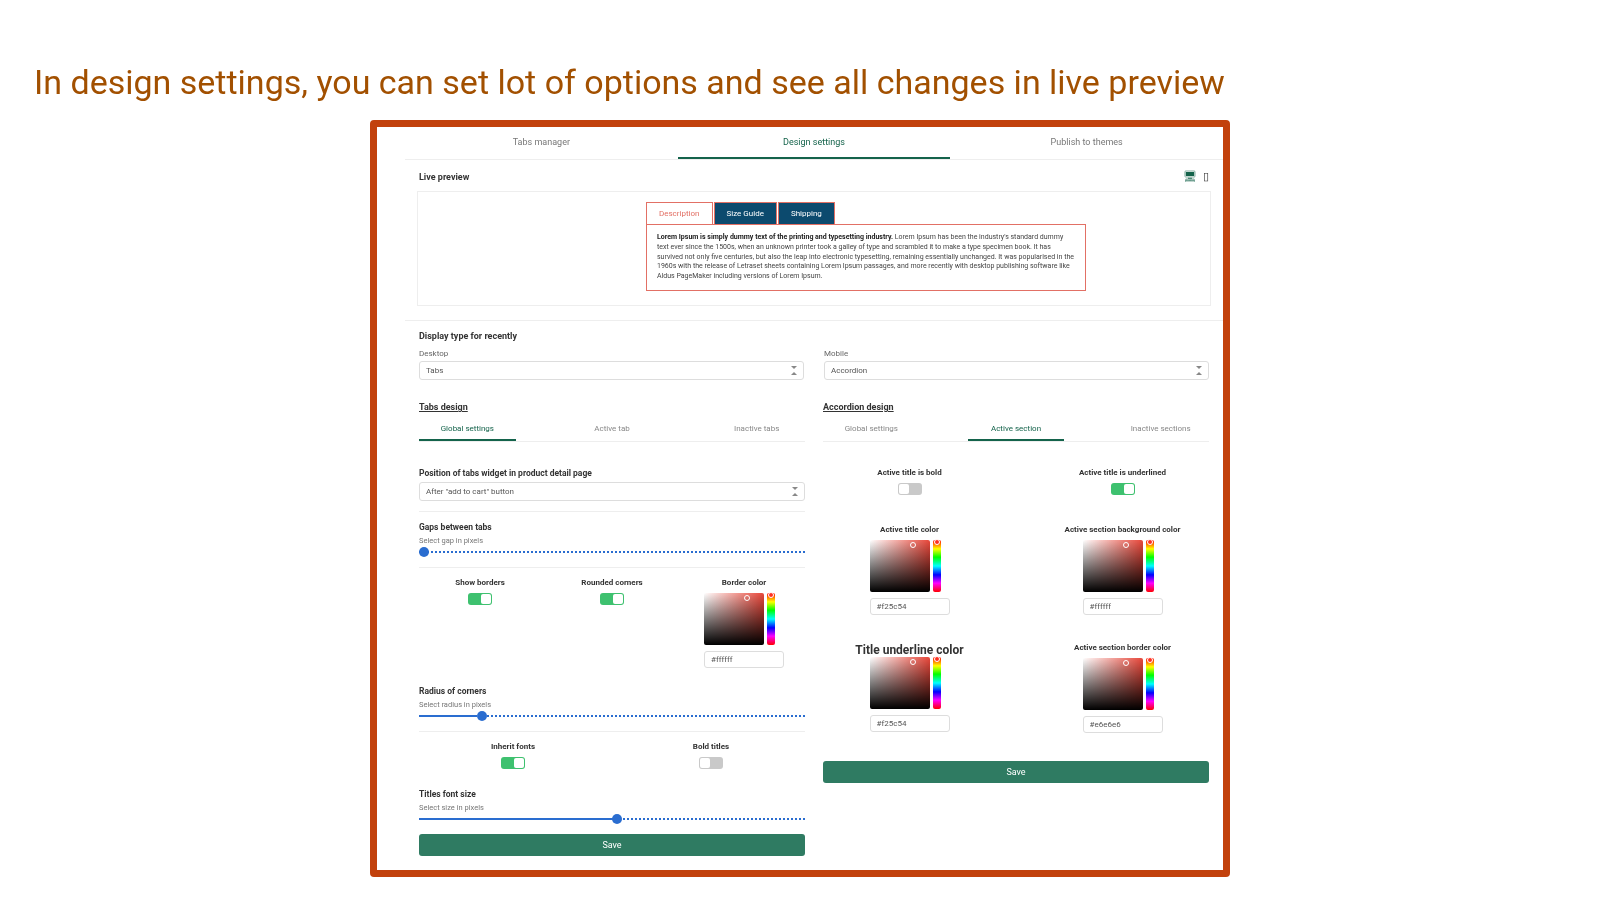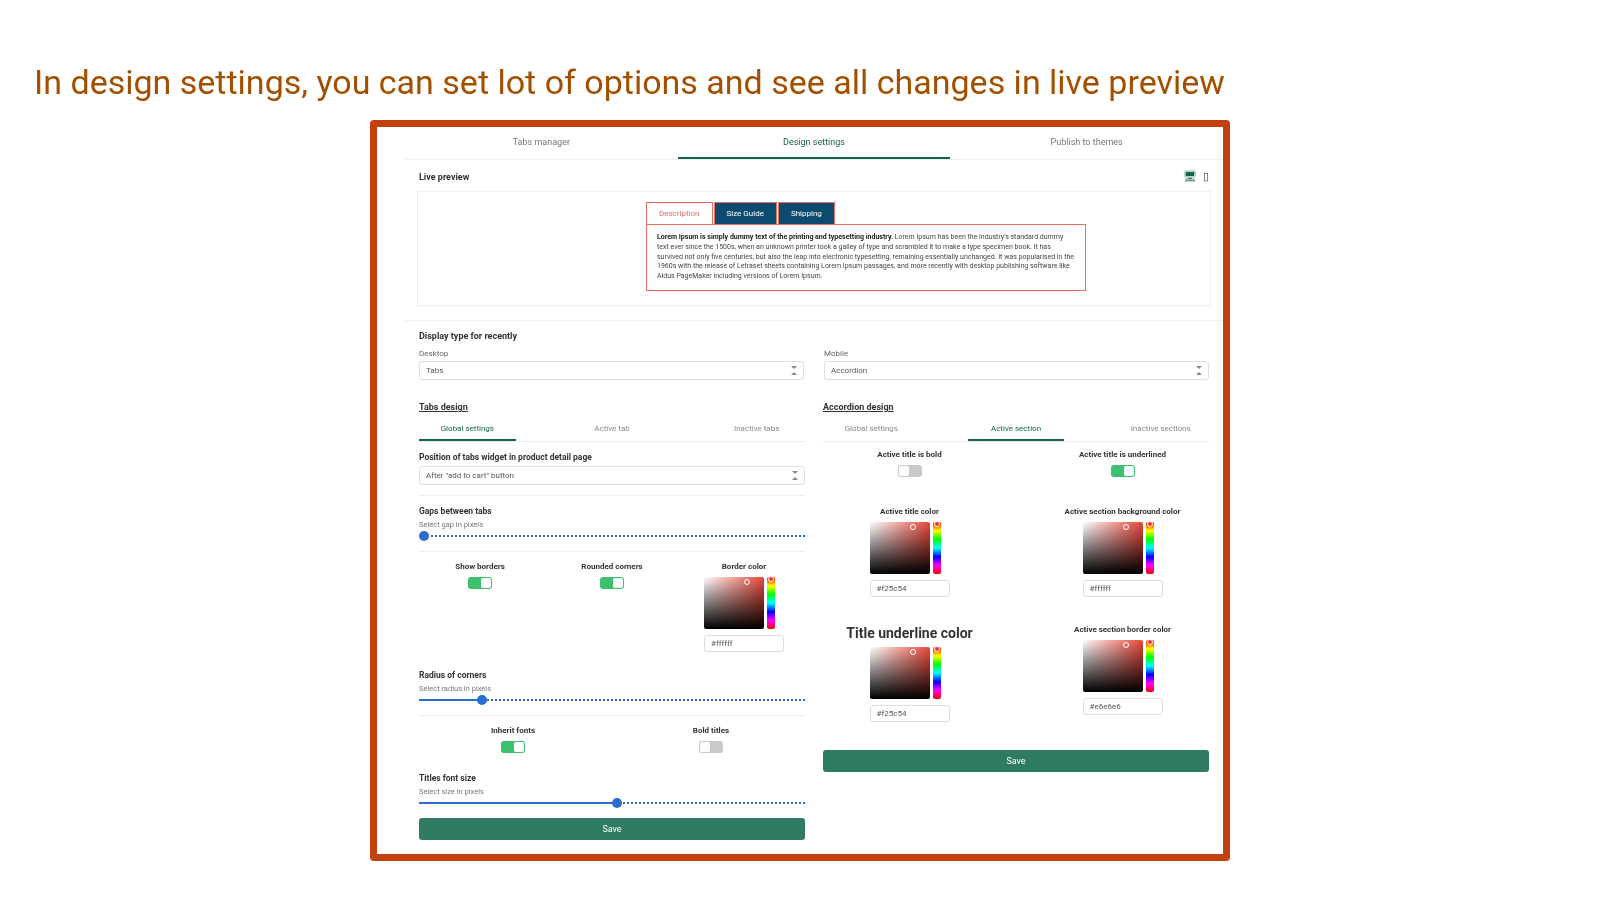--- a/index.html
+++ b/index.html
@@ -24,21 +24,21 @@
 .display-type .h { font-weight: 700; color: #333; margin-bottom: 8px; }
 .two-col { display: flex; gap: 20px; align-items: center; }
 .two-col > div { flex: 1; }
 .lbl { font-size: 8px; color: #666; margin-bottom: 3px; display: block; }
 .select { width: 100%; border: 1px solid #ddd; border-radius: 3px; padding: 4px 6px; font-size: 8px; color: #555; background: #fff; position: relative; }
 .select::after { content: ""; position: absolute; right: 6px; top: 4px; font-size: 7px; line-height: 0.5; color: #888; border-top: 3px solid #888; border-left: 3px solid transparent; border-right: 3px solid transparent; }
 .select::before { content: ""; position: absolute; right: 6px; bottom: 4px; border-bottom: 3px solid #888; border-left: 3px solid transparent; border-right: 3px solid transparent; }
 .cols { display: flex; gap: 18px; padding: 12px 14px 0; }
 .panel { flex: 1; }
 .panel-h { font-weight: 700; color: #333; font-size: 9px; margin-bottom: 6px; text-decoration: underline; }
-.subtabs { display: flex; border-bottom: 1px solid #eee; margin-bottom: 8px; gap: 48px; }
+.subtabs { display: flex; border-bottom: 1px solid #eee; margin-bottom: 26px; gap: 48px; }
 .subtab { flex: 1; text-align: center; padding: 6px 0; font-size: 8px; color: #888; cursor: pointer; }
 .subtab.active { color: #14634b; border-bottom: 2px solid #14634b; }
 .field-h { font-weight: 700; color: #333; font-size: 8.5px; margin: 10px 0 4px; }
 .slider-lbl { font-size: 7.5px; color: #777; margin-bottom: 3px; }
 .slider { width: 100%; height: 2px; background: repeating-linear-gradient(90deg, #2a6dd0 0 2px, transparent 2px 4px); position: relative; margin: 6px 0 14px; }
 .slider .thumb { position: absolute; top: -4px; width: 10px; height: 10px; border-radius: 50%; background: #2a6dd0; }
 .opt-row { display: flex; gap: 10px; margin: 6px 0 18px; }
 .opt { flex: 1; text-align: center; }
 .opt .olbl { font-weight: 700; font-size: 8px; color: #333; margin-bottom: 6px; }
 .toggle { width: 24px; height: 12px; border-radius: 3px; display: inline-block; position: relative; }
@@ -229,21 +229,21 @@
                   <div class="hdot"></div>
                 </div>
             </div>
             <input class="pinput" value="#ffffff" style="">
           </div>
         </div>
       </div>
 
       <div class="col-grid" style="margin-top:28px">
         <div class="centered-col">
-          <div class="olbl" style="font-weight:700;font-size:14px;color:#333;margin-bottom:6px">Title underline color</div>
+          <div class="olbl" style="font-weight:700;font-size:12px;color:#333;margin-bottom:0">Title underline color</div>
           <div class="picker pinput-c">
             <div class="picker-wrap">
               <div class="grad">
                   <div class="dot"></div>
                 </div>
               <div class="hue">
                   <div class="hdot"></div>
                 </div>
             </div>
             <input class="pinput" value="#f25c54" style="">

